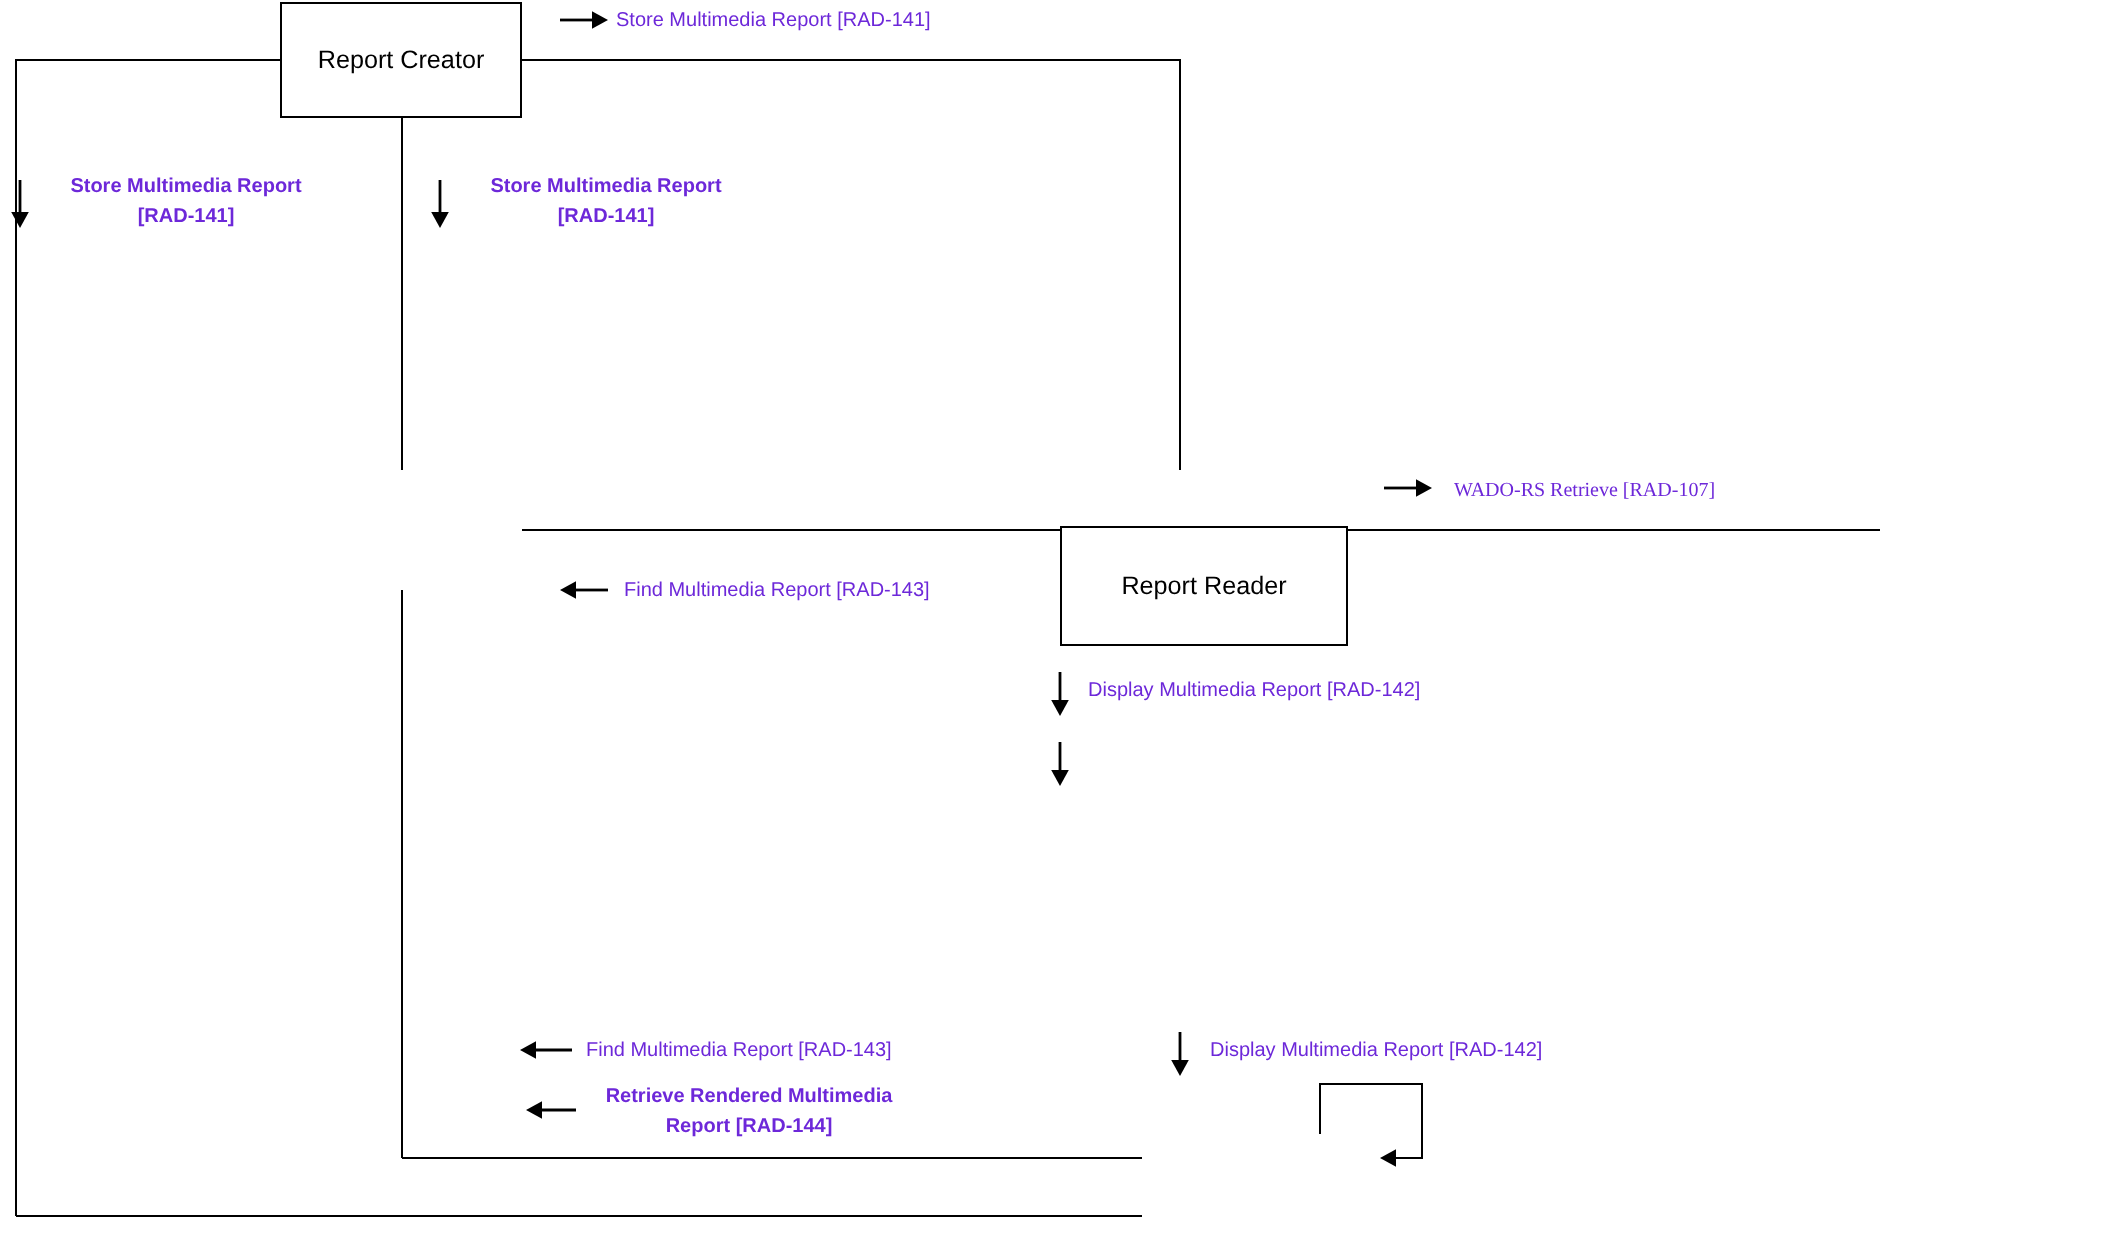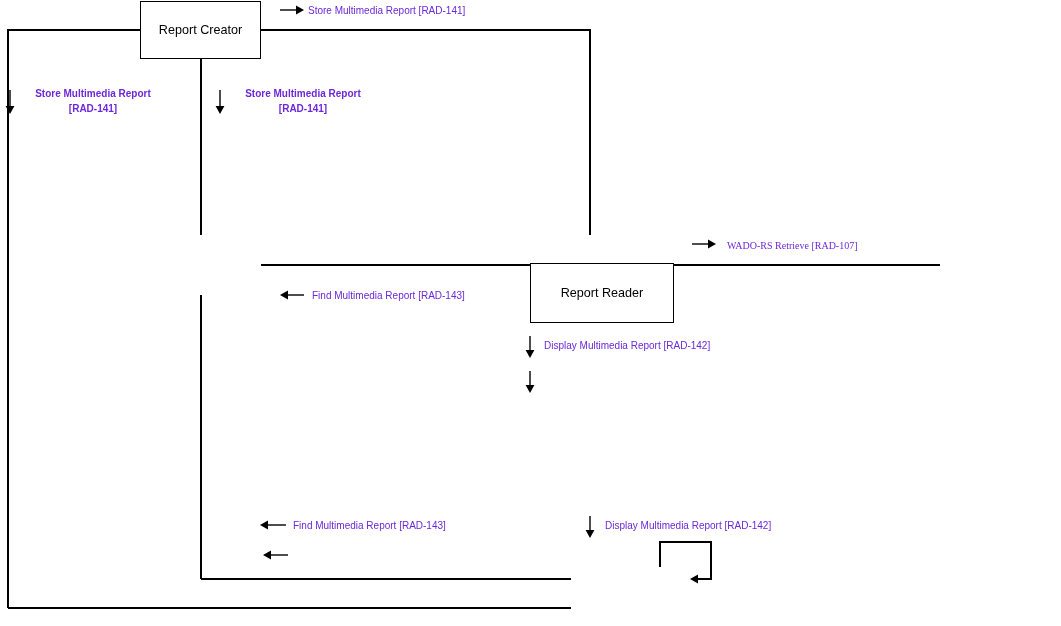--- a/index.html
+++ b/index.html
@@ -137,16 +137,18 @@
 
   <div class="edge-label lbl-left" style="left:727px; top:238px;font-family:Liberation Serif, serif;">WADO-RS Retrieve [RAD-107]</div>
 
   <div class="edge-label lbl-left" style="left:312px; top:288px;">Find Multimedia Report [RAD-143]</div>
 
   <div class="edge-label lbl-left" style="left:544px; top:338px;">Display Multimedia Report [RAD-142]</div>
 
 
   <div class="edge-label lbl-left" style="left:293px; top:518px;">Find Multimedia Report [RAD-143]</div>
 
+  <div class="edge-label lbl-center" style="left:293px; top:541px; width:163px;">Retrieve Rendered Multimedia
+Report [RAD-144]</div>
 
   <div class="edge-label lbl-left" style="left:605px; top:518px;">Display Multimedia Report [RAD-142]</div>
 
 </div>
 
 </body></html>

